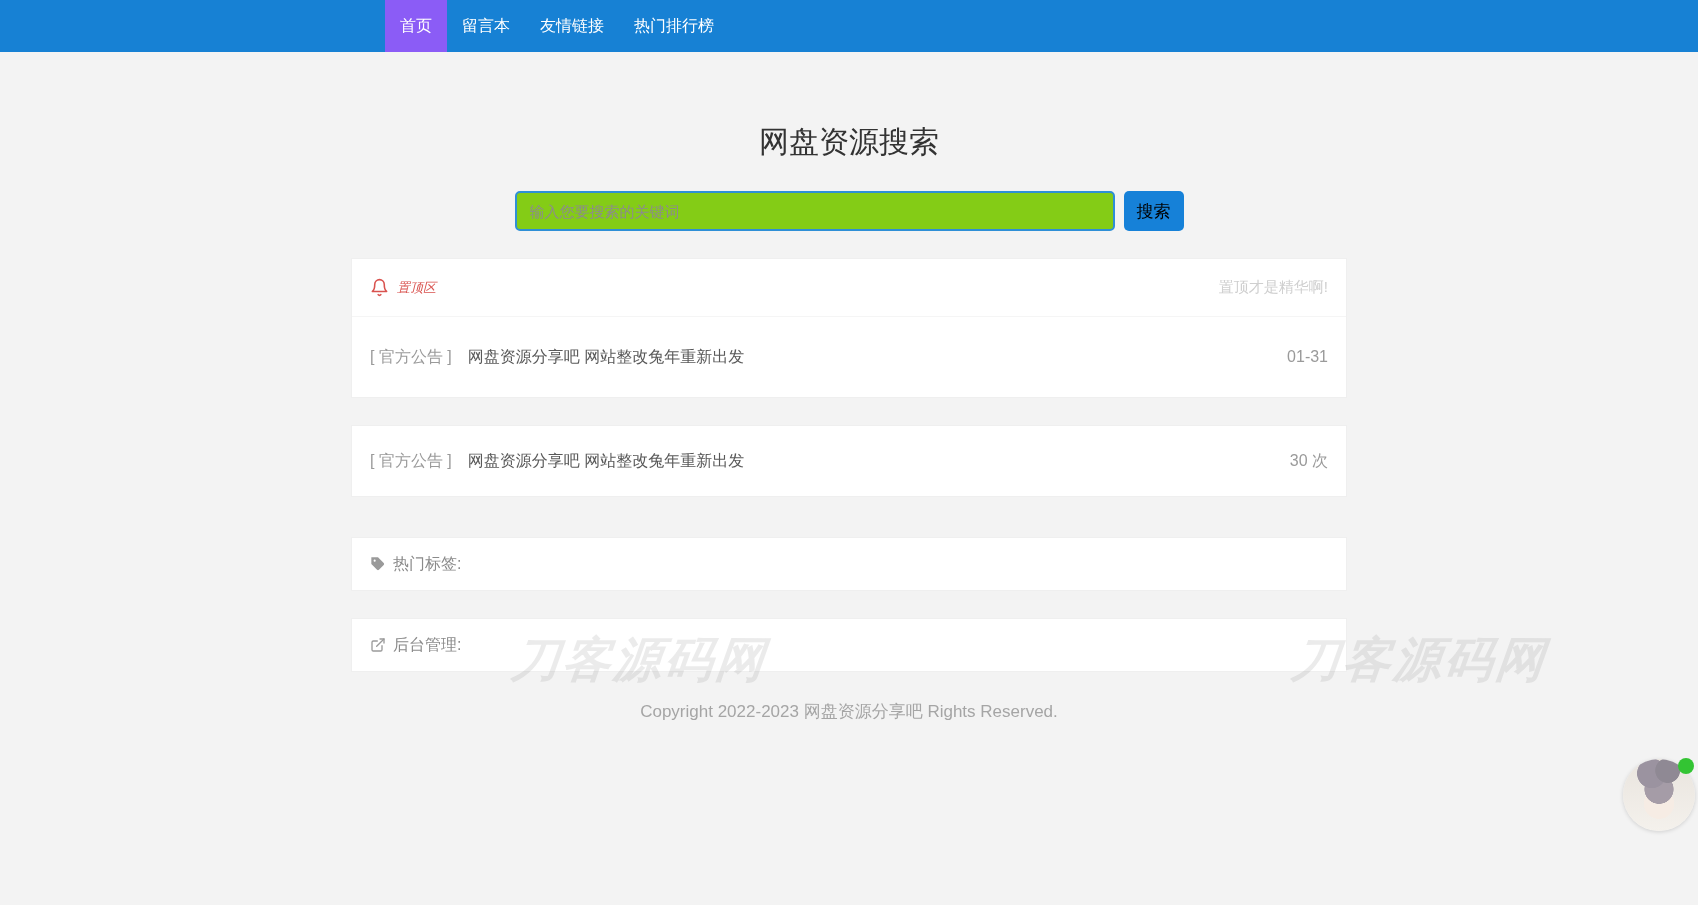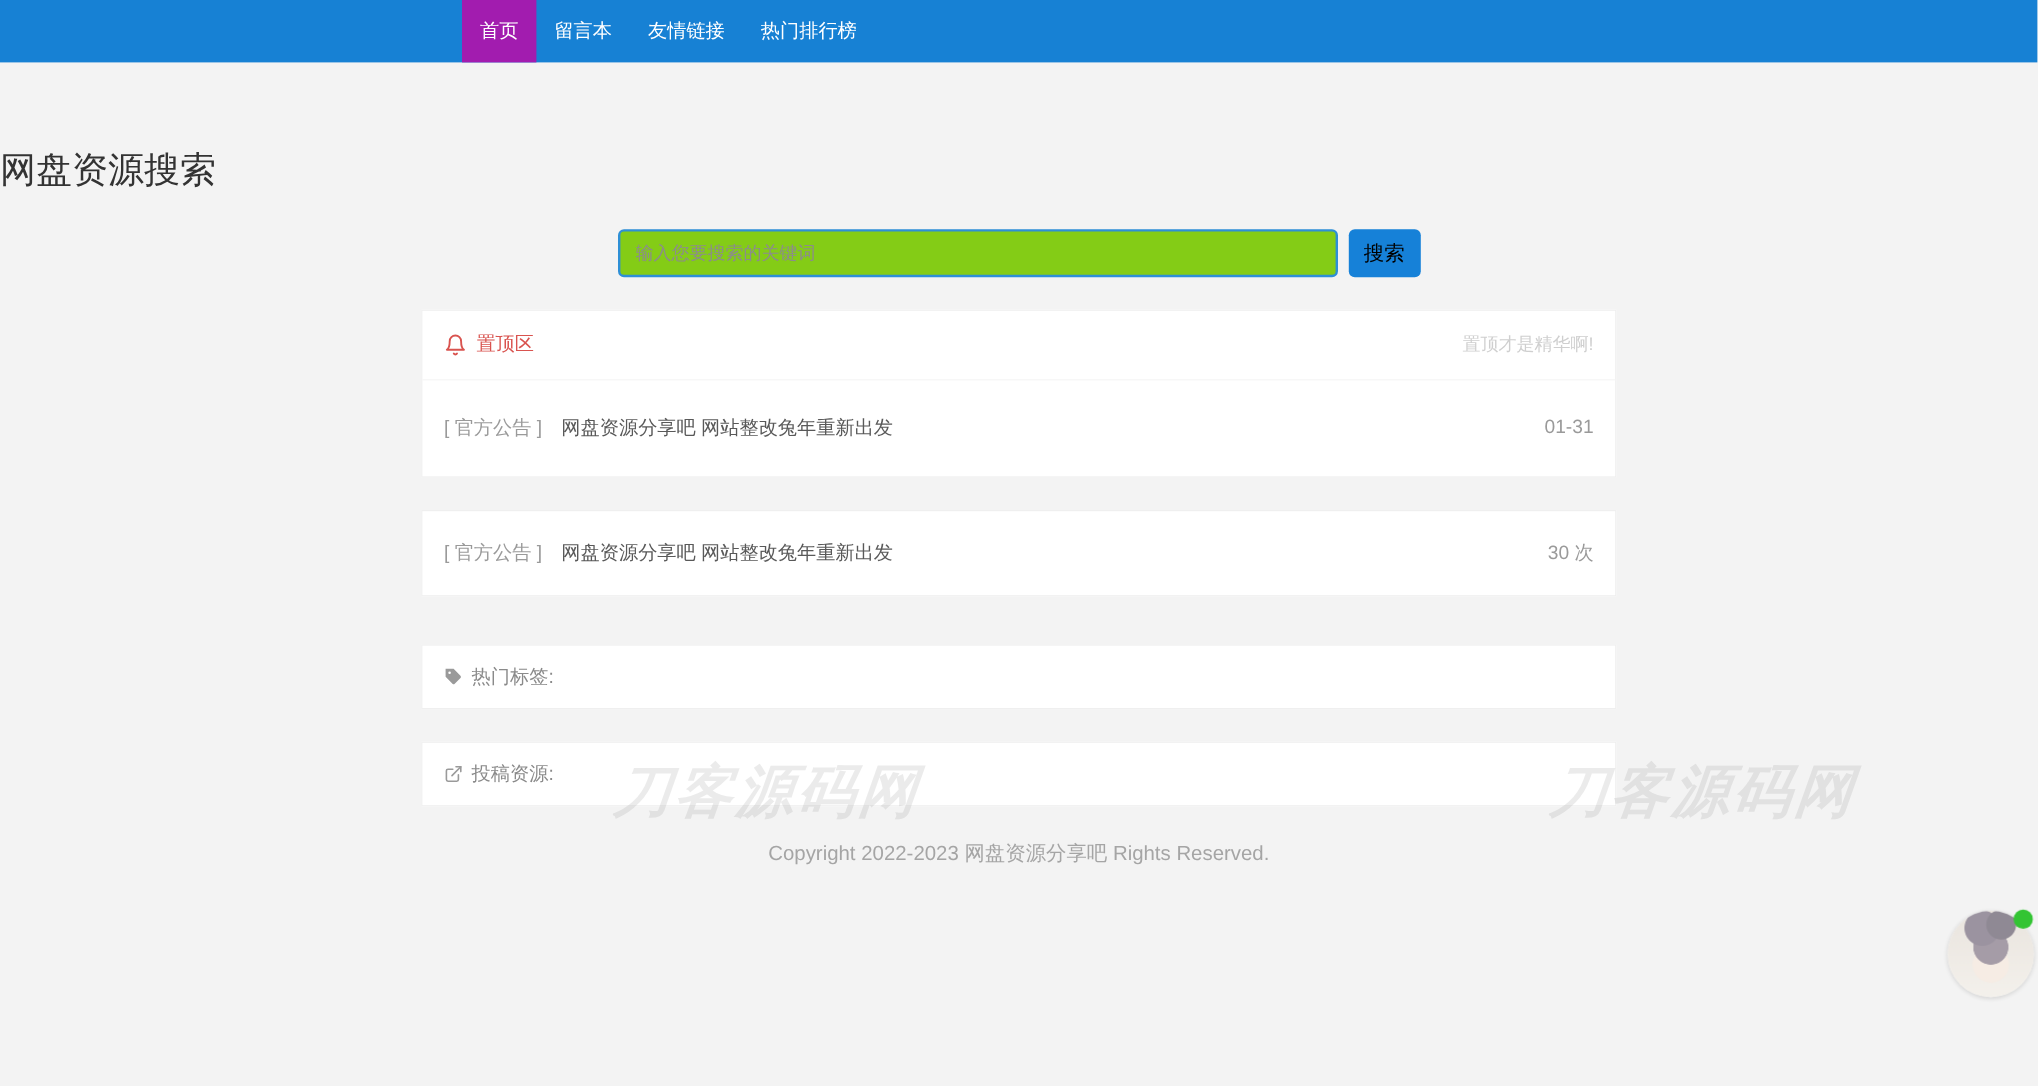--- a/index.html
+++ b/index.html
@@ -25,24 +25,24 @@
   }
   .nav-item {
     display: flex;
     align-items: center;
     padding: 0 15px;
     color: #fff;
     font-size: 16px;
     text-decoration: none;
     cursor: pointer;
   }
-  .nav-item.active { background: #a21caf; }
+  .nav-item.active { background: #8b5cf6; }
   
   .hero-title {
-    text-align: left;
+    text-align: center;
     font-size: 30px;
     font-weight: 400;
     color: #333;
     margin-top: 70px;
   }
   .search-row {
     display: flex;
     justify-content: center;
     align-items: center;
     margin-top: 28px;
@@ -79,21 +79,21 @@
     border: 1px solid #efefef;
     margin-top: 27px;
   }
   .card-header {
     height: 58px;
     display: flex;
     align-items: center;
     padding: 0 18px;
     border-bottom: 1px solid #f5f5f5;
   }
-  .card-header .sec-title { font-size: 16px; }
+  .card-header .sec-title { font-size: 13px; font-style: italic; }
   .sec-title.red { color: #d9534f; display: flex; align-items: center; gap: 8px; }
   .sec-title.blue { color: #4a94d8; cursor: pointer; text-decoration: none; }
   .sec-hint { margin-left: auto; color: #cfcfcf; font-size: 15px; }
   .post-row {
     display: flex;
     align-items: center;
     padding: 0 18px;
     font-size: 16px;
     cursor: pointer;
   }
@@ -230,21 +230,21 @@
       </svg>
     <span>热门标签:</span>
   </div>
 
   <div class="bar links">
     <svg class="icon-16" viewBox="0 0 24 24" fill="none" stroke="#9a9a9a" stroke-width="2" stroke-linecap="round" stroke-linejoin="round">
         <path d="M18 13v6a2 2 0 0 1-2 2H5a2 2 0 0 1-2-2V8a2 2 0 0 1 2-2h6"></path>
         <polyline points="15 3 21 3 21 9"></polyline>
         <line x1="10" y1="14" x2="21" y2="3"></line>
       </svg>
-    <span>投稿资源:</span>
+    <span>后台管理:</span>
   </div>
 
   <div class="footer">
     <div>Copyright 2022-2023 网盘资源分享吧 Rights Reserved.</div>
 
   </div>
 </div>
 
 <div class="watermark wm-left">刀客源码网</div>
 <div class="watermark wm-right">刀客源码网</div>

